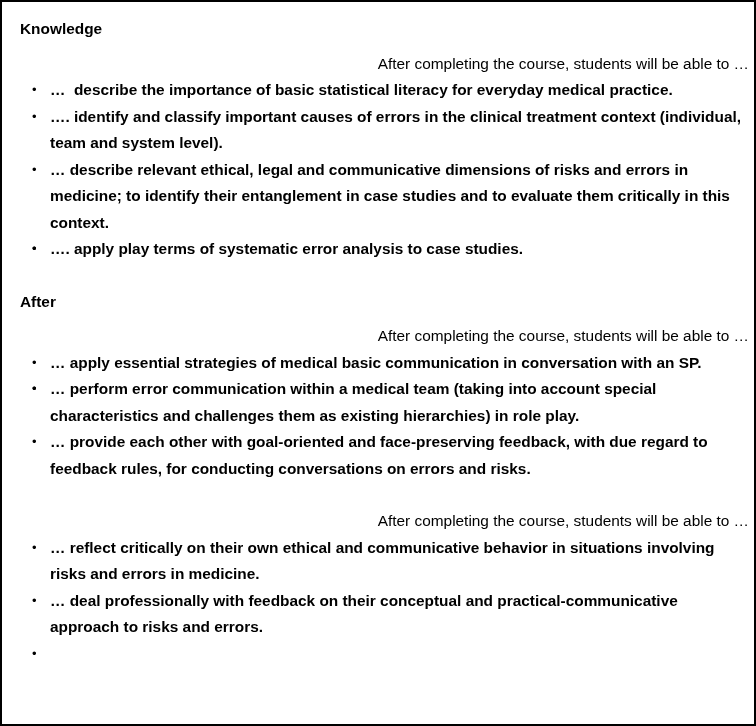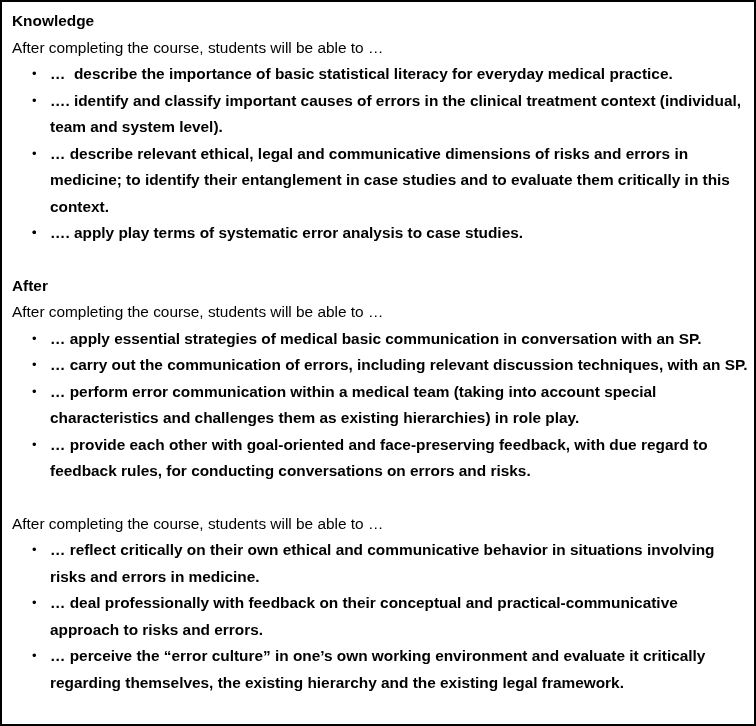--- a/index.html
+++ b/index.html
@@ -19,24 +19,25 @@
     line-height: 26.5px;
     color: #000000;
     overflow: hidden;
   }
   .section { margin: 0; }
   .section + .section { margin-top: 26px; }
   .section-heading {
     font-weight: bold;
     font-size: 15.4px;
     line-height: 26.5px;
-    margin: 0;
+    margin: 8px;
   }
   .section-intro {
     margin: 0;
+    text-align: right;
   }
   .bullet-list {
     margin: 0;
     padding: 0;
     list-style: none;
   }
   .bullet-item {
     position: relative;
     padding-left: 38px;
     margin: 0;
@@ -87,21 +88,20 @@
   <div class="section">
     <div class="section-heading">After</div>
     <div class="section-intro">After completing the course, students will be able to …</div>
     <ul class="bullet-list">
       <li class="bullet-item">
         <span class="bullet-marker">•</span>
         <span class="bullet-text">… apply essential strategies of medical basic communication in conversation with an SP.</span>
       </li>
       <li class="bullet-item">
         <span class="bullet-marker">•</span>
-        <span class="bullet-text">… carry out the communication of errors, including relevant discussion techniques, with an SP.</span>
       </li>
       <li class="bullet-item">
         <span class="bullet-marker">•</span>
         <span class="bullet-text">… perform error communication within a medical team (taking into account special characteristics and challenges them as existing hierarchies) in role play.</span>
       </li>
       <li class="bullet-item">
         <span class="bullet-marker">•</span>
         <span class="bullet-text">… provide each other with goal-oriented and face-preserving feedback, with due regard to feedback rules, for conducting conversations on errors and risks.</span>
       </li>
     </ul>
@@ -113,18 +113,17 @@
       <li class="bullet-item">
         <span class="bullet-marker">•</span>
         <span class="bullet-text">… reflect critically on their own ethical and communicative behavior in situations involving risks and errors in medicine.</span>
       </li>
       <li class="bullet-item">
         <span class="bullet-marker">•</span>
         <span class="bullet-text">… deal professionally with feedback on their conceptual and practical-communicative approach to risks and errors.</span>
       </li>
       <li class="bullet-item">
         <span class="bullet-marker">•</span>
-        <span class="bullet-text">… perceive the “error culture” in one’s own working environment and evaluate it critically regarding themselves, the existing hierarchy and the existing legal framework.</span>
       </li>
     </ul>
   </div>
 
 </div>
 
 </body></html>

